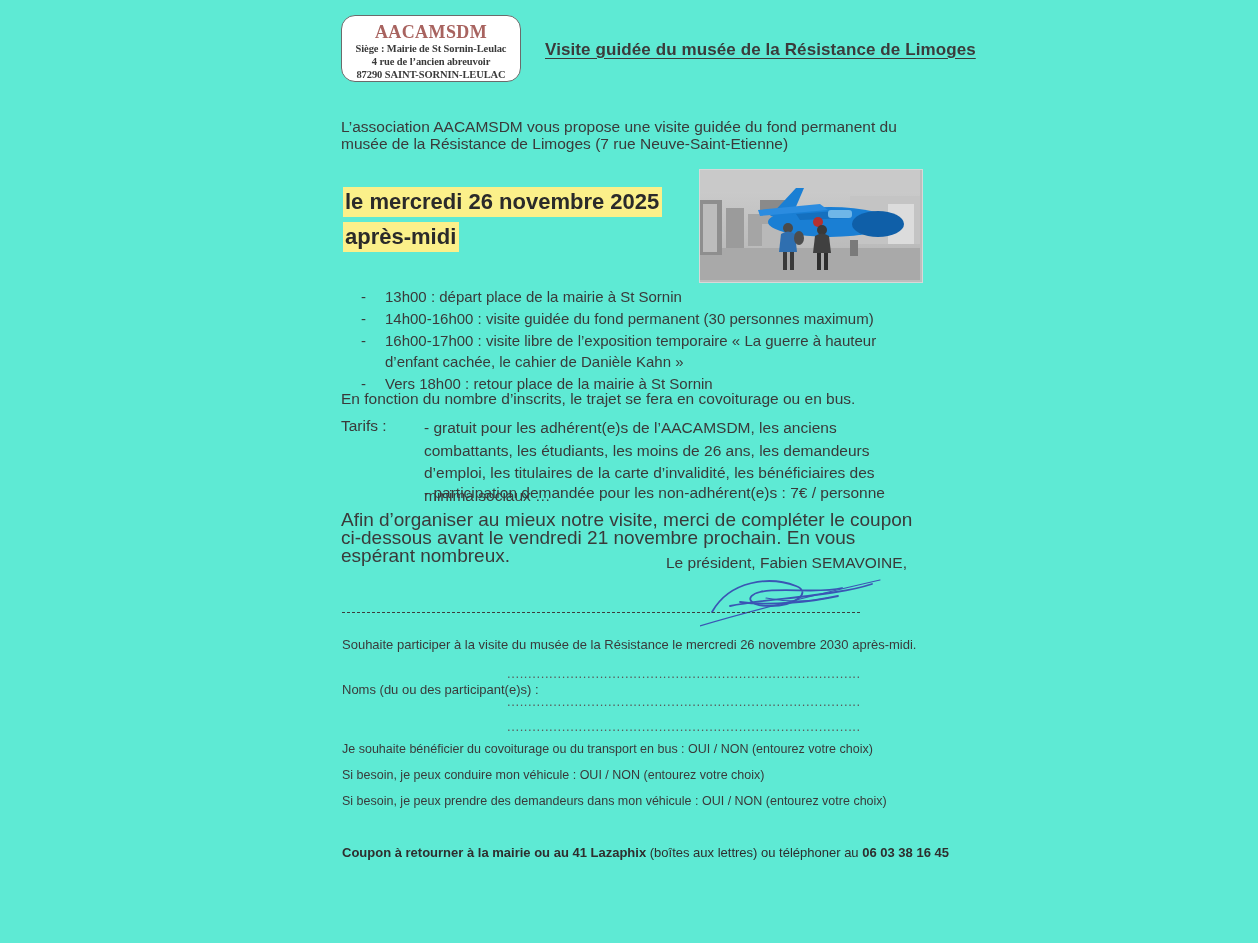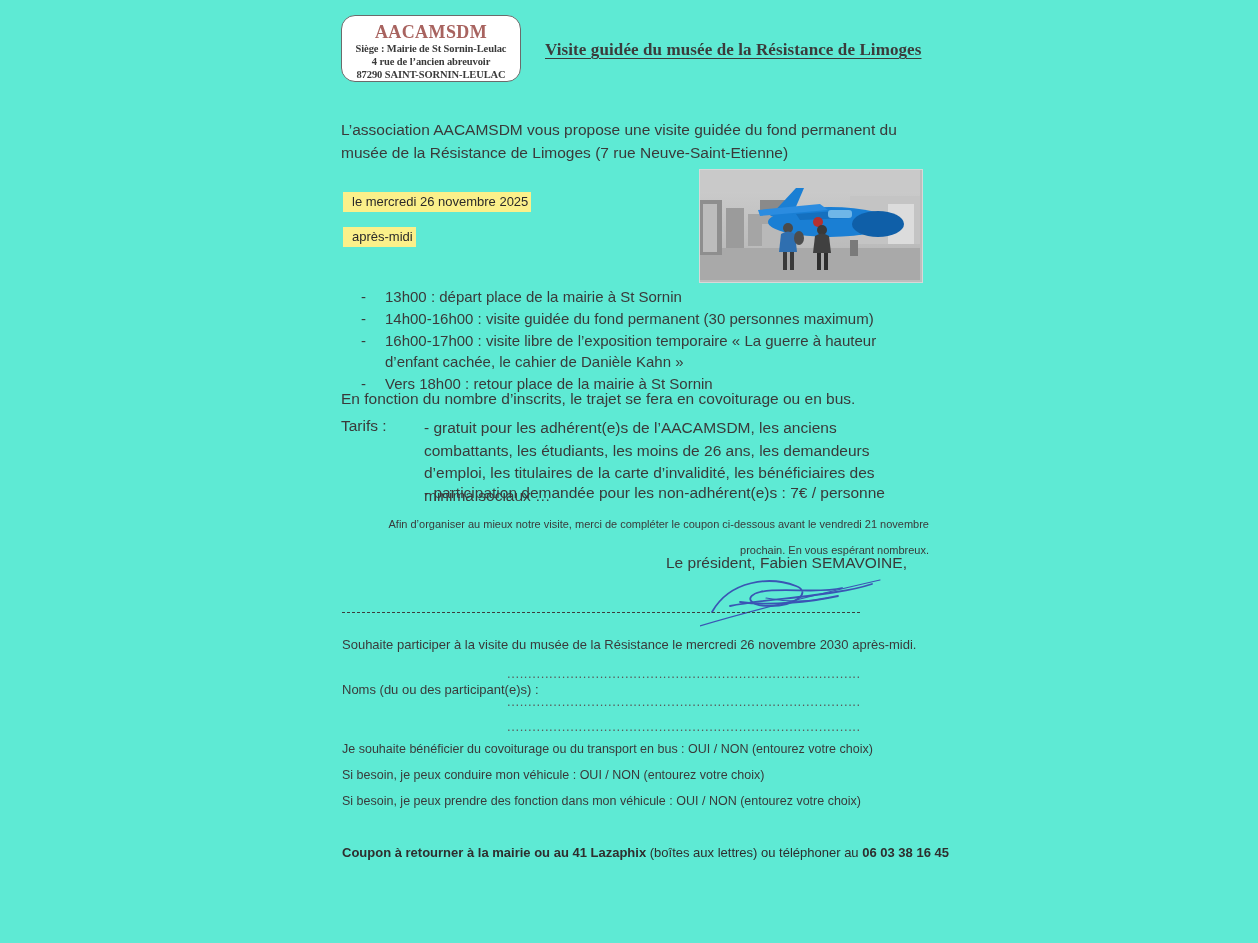--- a/index.html
+++ b/index.html
@@ -51,56 +51,56 @@
     font-size: 10.5px;
     color: #3a3a3a;
     line-height: 13px;
     letter-spacing: -0.1px;
   }
 
   .doc-title {
     position: absolute;
     left: 545px;
     top: 40px;
-    font-family: Liberation Serif, serif;
+    font-family: Liberation Sans, sans-serif;
     font-weight: bold;
     font-size: 17px;
     color: #3b3b3b;
     text-decoration: underline;
     text-underline-offset: 3px;
     letter-spacing: 0.1px;
     white-space: nowrap;
   }
 
   
   .intro {
     position: absolute;
     left: 341px;
     top: 118px;
     width: 585px;
     font-size: 15.5px;
-    line-height: 23px;
+    line-height: 17px;
     color: #3a3a3a;
   }
 
   .hl-block {
     position: absolute;
     left: 343px;
     top: 191px;
   }
   .hl-line {
     display: block;
     margin-bottom: 13px;
   }
   .hl {
     background: #fbf08a;
-    font-weight: normal;
-    font-size: 13px;
+    font-weight: bold;
+    font-size: 22px;
     color: #2a2a2a;
-    padding: 2px 3px 3px 9px;
+    padding: 2px 3px 3px 2px;
     line-height: 22px;
   }
 
   .photo {
     position: absolute;
     left: 699px;
     top: 169px;
     width: 222px;
     height: 112px;
     border: 1px solid #d8d8d8;
@@ -165,24 +165,23 @@
     font-size: 15.5px;
     line-height: 22.5px;
     color: #3a3a3a;
   }
 
   .closing {
     position: absolute;
     left: 341px;
     top: 511px;
     width: 588px;
-    font-size: 11px;
-    line-height: 26px;
-    color: #3a3a3a;
-    text-align: right;
+    font-size: 19px;
+    line-height: 18px;
+    color: #3a3a3a;
   }
 
   .president {
     position: absolute;
     left: 666px;
     top: 554px;
     font-size: 15.5px;
     color: #3a3a3a;
     white-space: nowrap;
   }
@@ -362,19 +361,19 @@
 
   <div class="coupon-line">Souhaite participer à la visite du musée de la Résistance le mercredi 26 novembre 2030 après-midi.</div>
 
   <div class="noms-label">Noms (du ou des participant(e)s) :</div>
   <div class="dots1 dots">..............................................................................................................</div>
   <div class="dots2 dots">..............................................................................................................</div>
   <div class="dots3 dots">..............................................................................................................</div>
 
   <div class="q q2">Si besoin, je peux conduire mon véhicule : OUI / NON (entourez votre choix)</div>
   <div class="q q1">Je souhaite bénéficier du covoiturage ou du transport en bus :    OUI / NON   (entourez votre choix)</div>
-  <div class="q q3">Si besoin, je peux prendre des fonction dans mon véhicule : OUI / NON (entourez votre choix)</div>
+  <div class="q q3">Si besoin, je peux prendre des demandeurs dans mon véhicule : OUI / NON (entourez votre choix)</div>
 
   <div class="footer">
     <b>Coupon à retourner à la mairie ou au 41 Lazaphix</b><span> (boîtes aux lettres) ou téléphoner au </span><b>06 03 38 16 45</b>
   </div>
 
 </div>
 
 </body></html>

